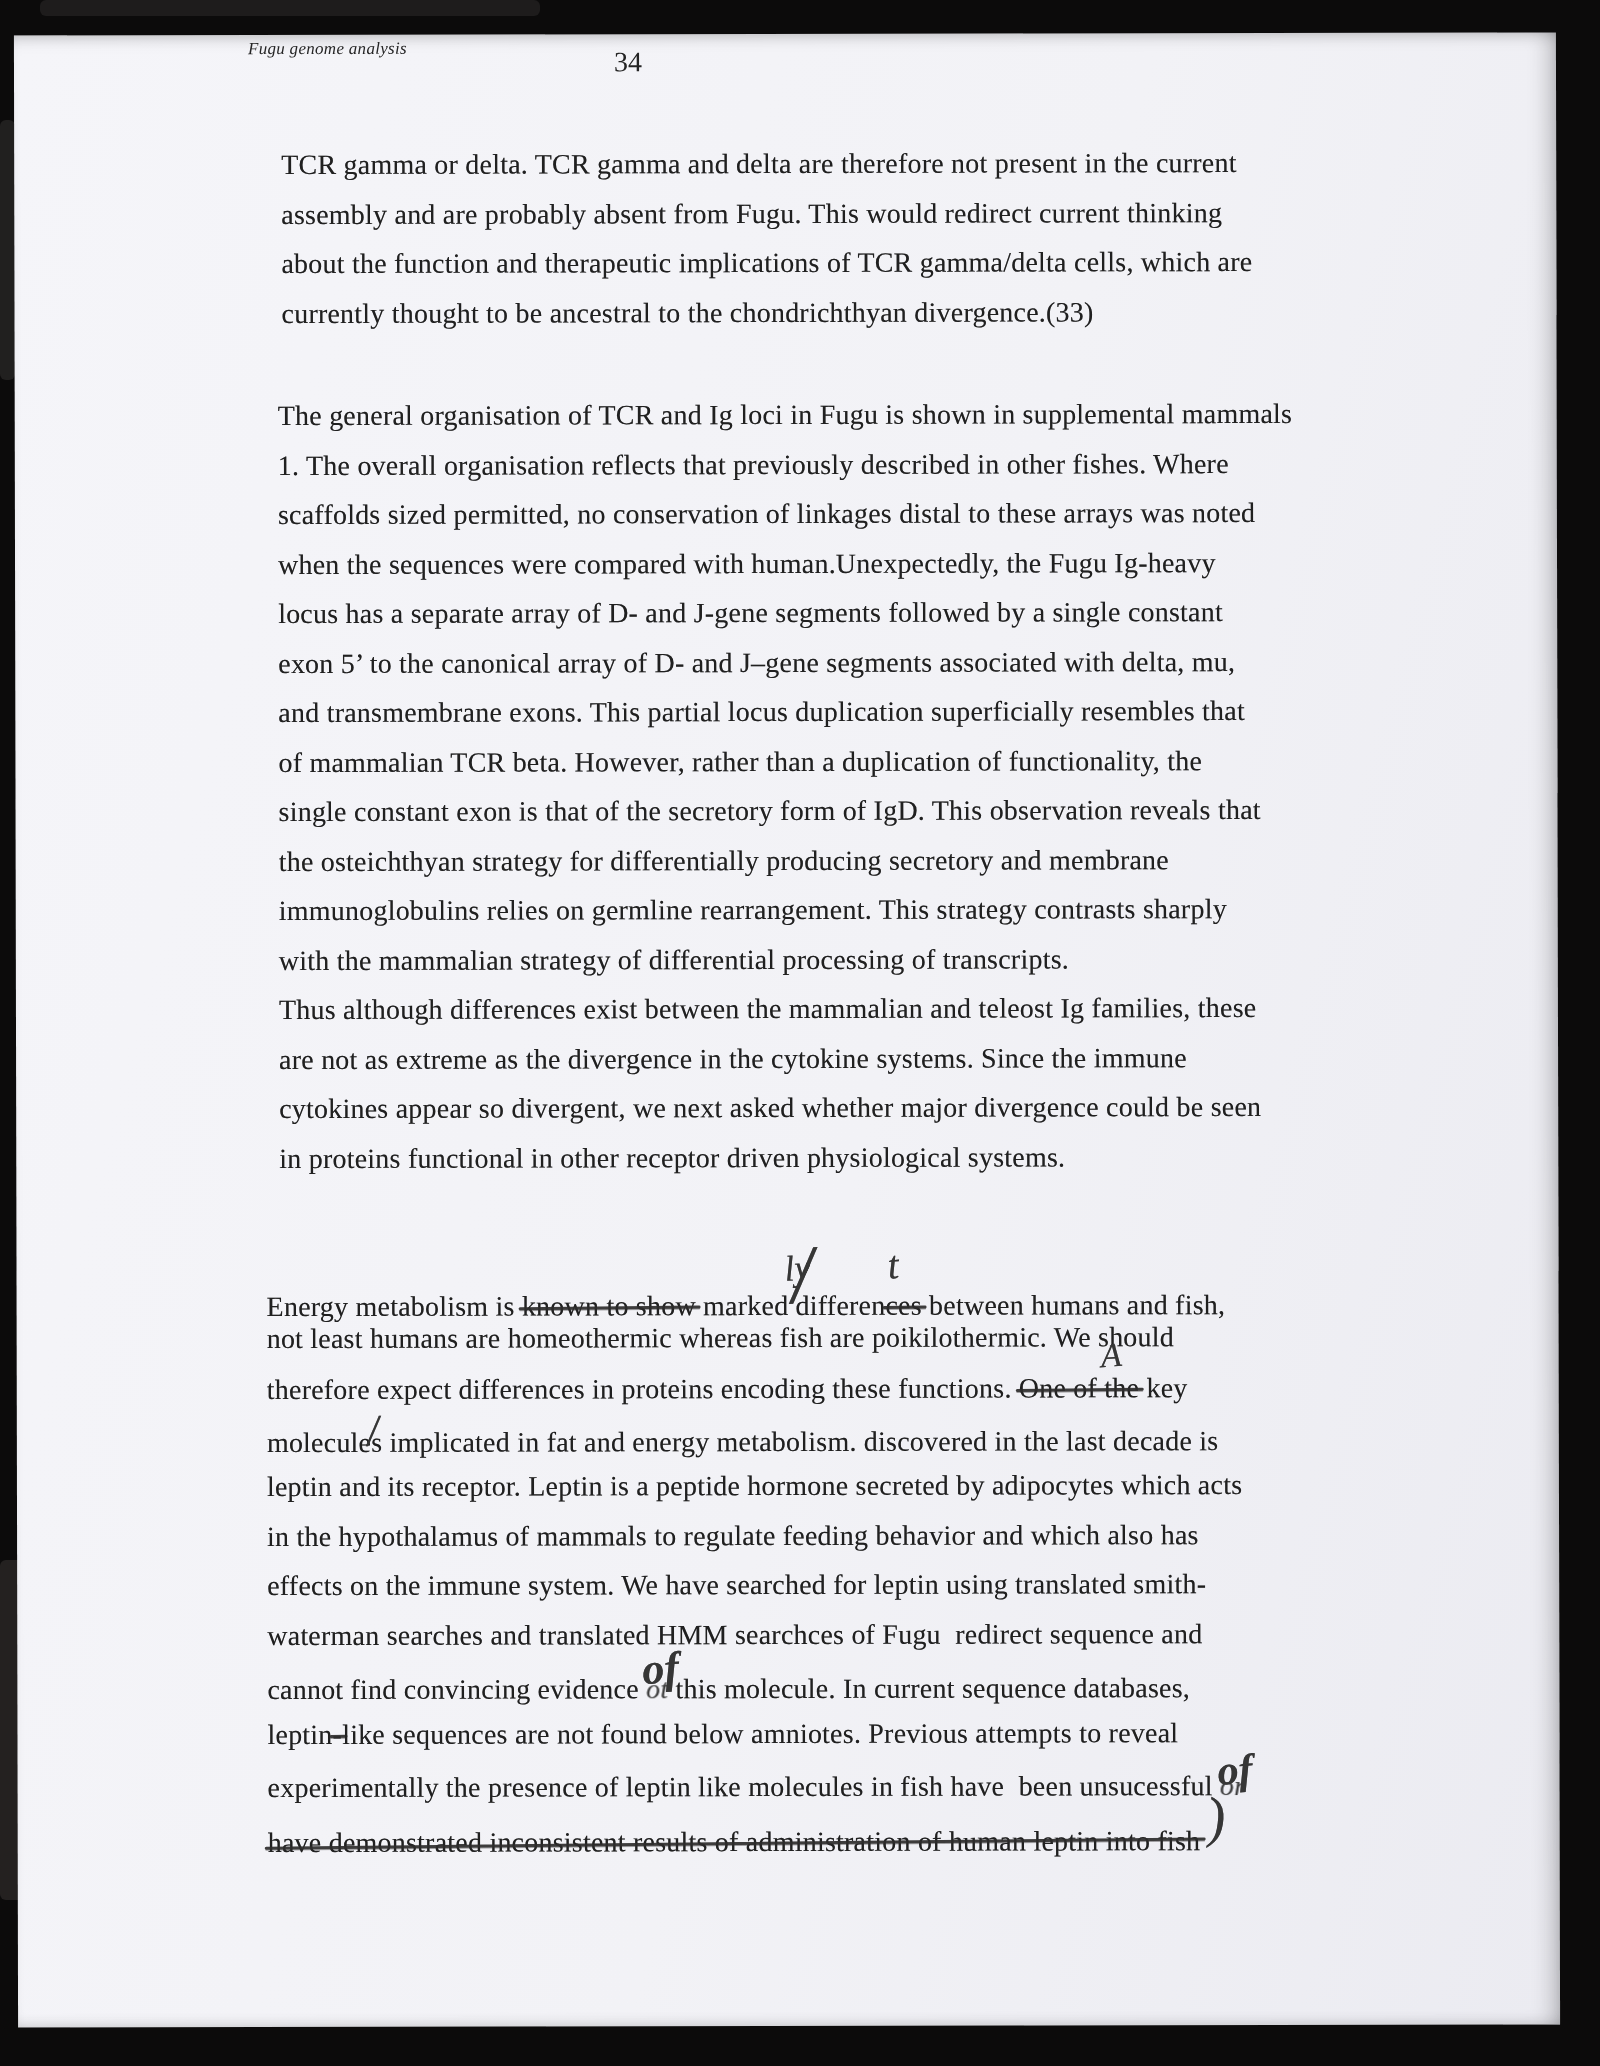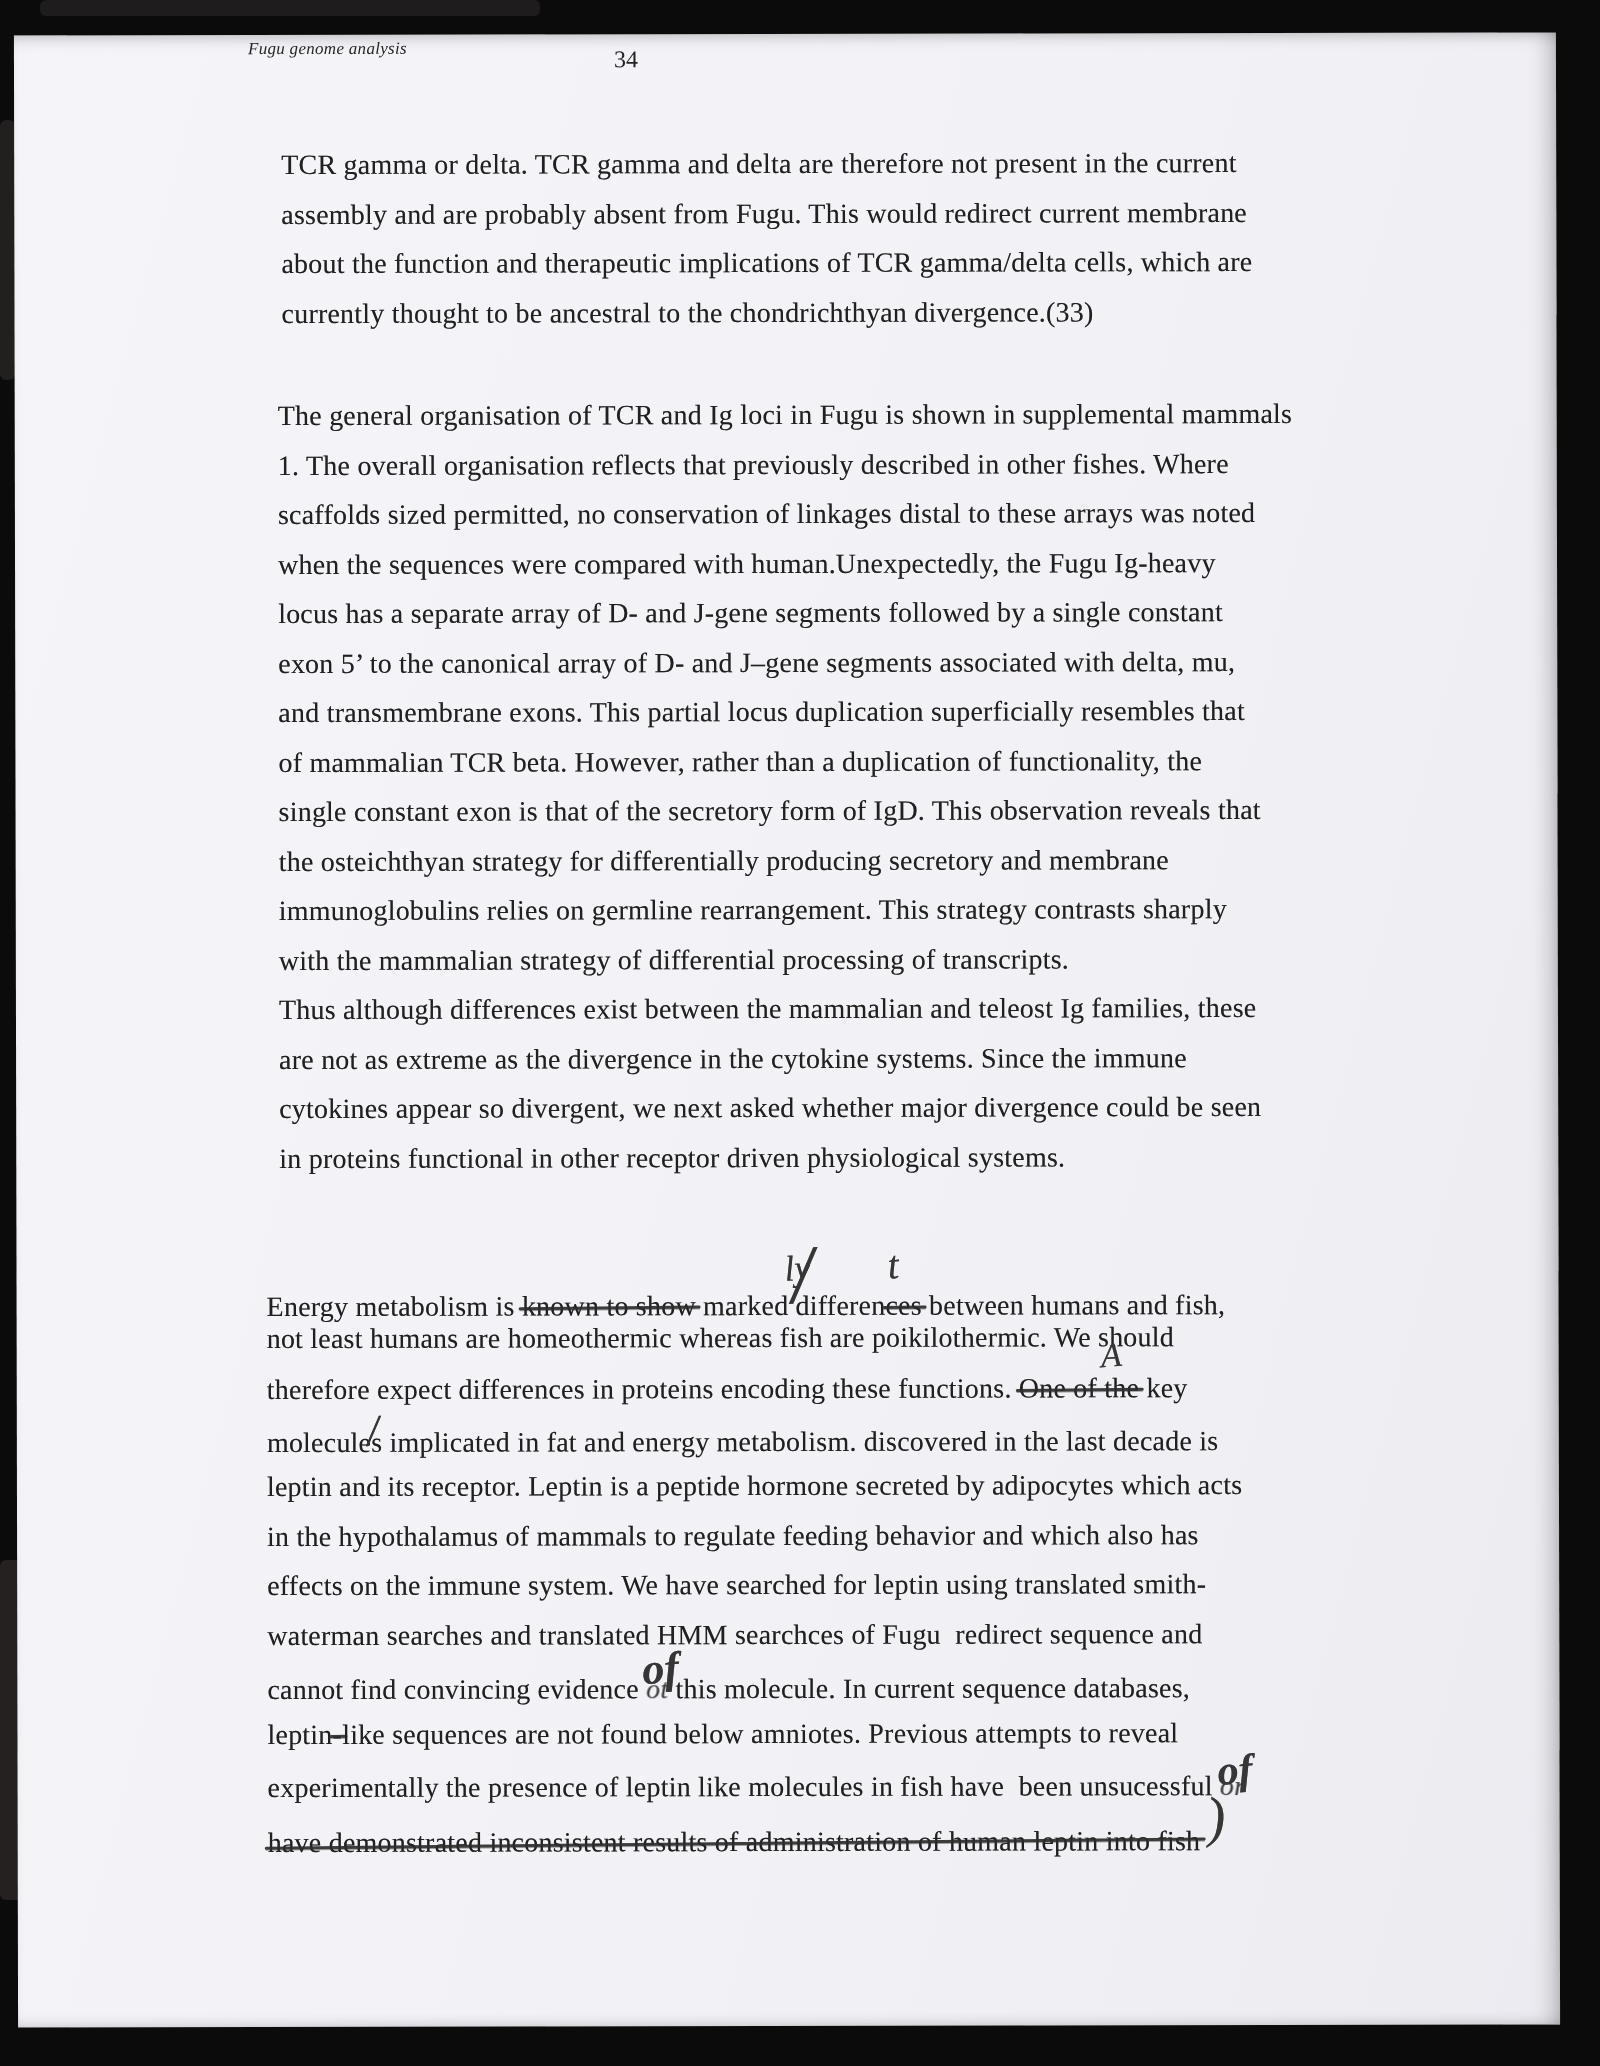--- a/index.html
+++ b/index.html
@@ -23,21 +23,21 @@
       inset 0 12px 20px -16px rgba(0,0,0,.35),
       inset 0 -10px 18px -14px rgba(0,0,0,.22);
   }
   .header-title{
     position:absolute;left:234px;top:4px;
     font-style:italic;font-size:17px;color:#252525;
     letter-spacing:.3px;white-space:pre;
   }
   .page-number{
     position:absolute;left:600px;top:12px;
-    font-size:24px;color:#242424;white-space:pre;
+    font-size:28px;color:#242424;white-space:pre;
   }
   .para{position:absolute;color:#202020;}
   .line{
     white-space:pre;font-size:28px;letter-spacing:.22px;
     text-shadow:0 0 .6px rgba(25,25,25,.4);
   }
   .seg{position:relative;}
   .it{}
   
   .xp{position:relative;}
@@ -63,21 +63,21 @@
 <div class="frame">
   <div class="streak s1"></div>
   <div class="streak s2"></div>
   <div class="streak s3"></div>
   <div class="paper" id="paper">
     <div class="header-title">Fugu genome analysis</div>
     <div class="page-number">34</div>
 
   <div class="para" style="top: 105px; left: 267px;">
         <div class="line" style="height: 49.5px; line-height: 49.5px;"><span class="seg">TCR gamma or delta. TCR gamma and delta are therefore not present in the current</span></div>
-        <div class="line" style="height: 49.5px; line-height: 49.5px;"><span class="seg">assembly and are probably absent from </span><span class="seg it">Fugu</span><span class="seg">. This would redirect current membrane</span></div>
+        <div class="line" style="height: 49.5px; line-height: 49.5px;"><span class="seg">assembly and are probably absent from </span><span class="seg it">Fugu</span><span class="seg">. This would redirect current thinking</span></div>
         <div class="line" style="height: 49.5px; line-height: 49.5px;"><span class="seg">about the function and therapeutic implications of TCR gamma/delta cells, which are</span></div>
         <div class="line" style="height: 49.5px; line-height: 49.5px;"><span class="seg">currently thought to be ancestral to the chondrichthyan divergence.(33)</span></div>
       </div>
       <div class="para" style="top: 356px; left: 263px;">
         <div class="line" style="height: 49.5px; line-height: 49.5px;"><span class="seg">The general organisation of TCR and Ig loci in </span><span class="seg it">Fugu</span><span class="seg"> is shown in supplemental mammals</span></div>
         <div class="line" style="height: 49.5px; line-height: 49.5px;"><span class="seg">1. The overall organisation reflects that previously described in other fishes. Where</span></div>
         <div class="line" style="height: 49.5px; line-height: 49.5px;"><span class="seg">scaffolds sized permitted, no conservation of linkages distal to these arrays was noted</span></div>
         <div class="line" style="height: 49.5px; line-height: 49.5px;"><span class="seg">when the sequences were compared with human.Unexpectedly, the </span><span class="seg it">Fugu</span><span class="seg"> Ig-heavy</span></div>
         <div class="line" style="height: 49.5px; line-height: 49.5px;"><span class="seg">locus has a separate array of D- and J-gene segments followed by a single constant</span></div>
         <div class="line" style="height: 49.5px; line-height: 49.5px;"><span class="seg">exon 5’ to the canonical array of D- and J–gene segments associated with delta, mu,</span></div>

